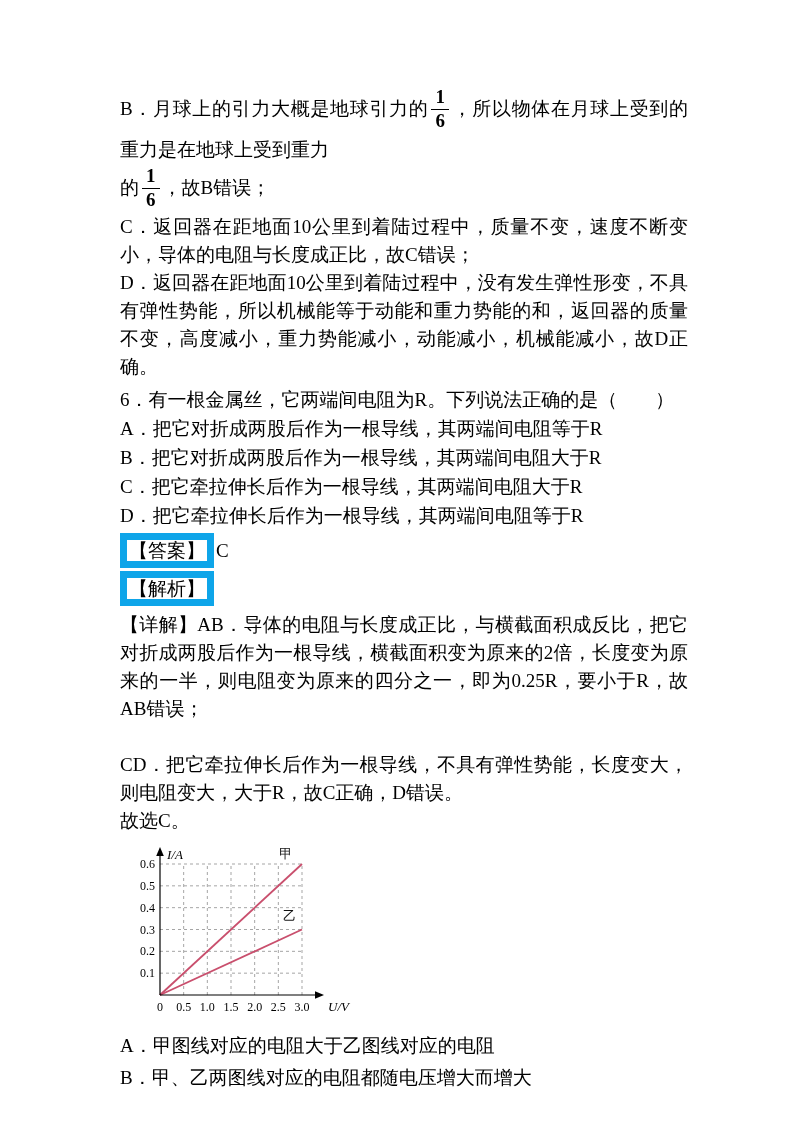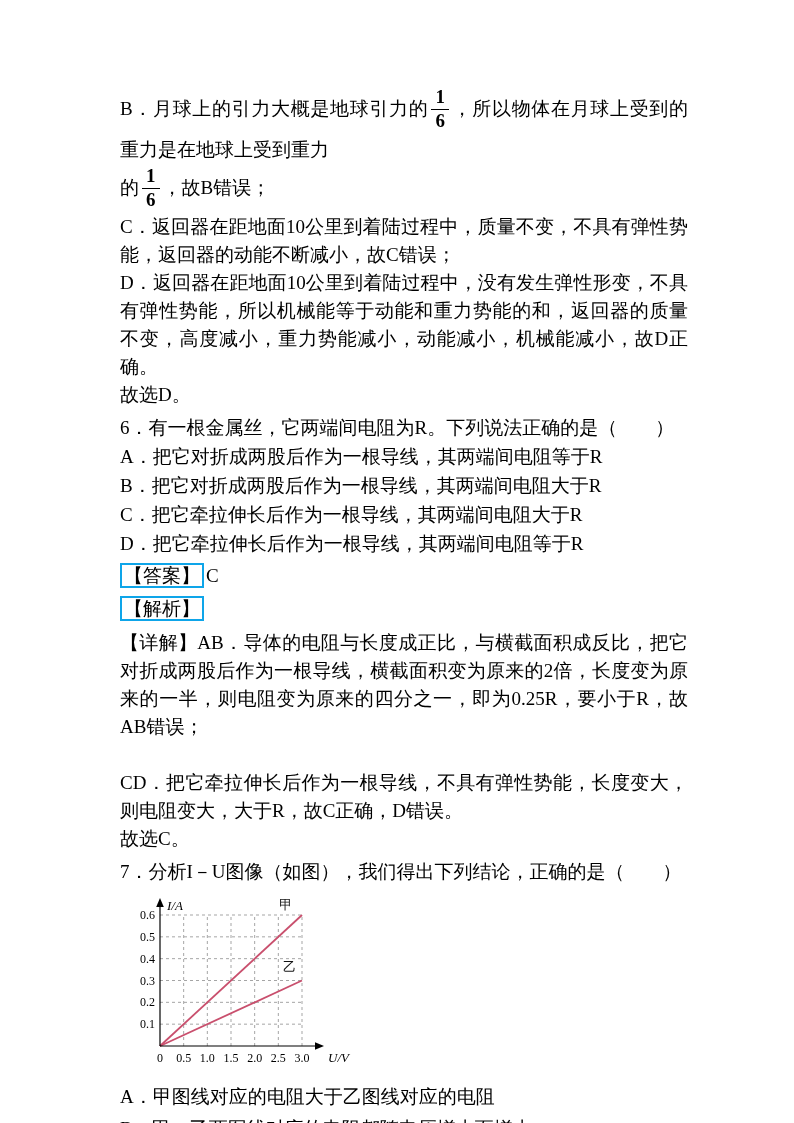--- a/index.html
+++ b/index.html
@@ -16,56 +16,54 @@
   .fline { line-height:30px; }
   .frac {
     display:inline-block; vertical-align:middle; text-align:center;
     font-weight:bold; line-height:1.15; margin:0 3px 3px 3px;
   }
   .frac .num { display:block; border-bottom:1.6px solid #000; padding:0 4px 1px 4px; }
   .frac .den { display:block; padding:0 4px; }
   .opt { line-height:29px; }
   .tagline { line-height:30px; margin-top:3px; }
   .tag {
-    display:inline-block; border:2px solid #0ea5e9;
+    display:inline-block; border:7px solid #0ea5e9;
     padding:0 2px; line-height:21px; margin-right:2px;
   }
   .mt-sm { margin-top:5px; }
   .mt-gap { margin-top:28px; }
   .chart-wrap { margin:8px 0 12px 0; }
   .chart-wrap svg { display:block; font-family:"Liberation Serif","DejaVu Serif",serif; }
   .opt7 { line-height:30px; margin-top:2px; }
 </style>
 </head>
 <body>
 
 <div class="page">
 
   <p class="fline"><span>B．月球上的引力大概是地球引力的</span><span class="frac"><span class="num">1</span><span class="den">6</span></span><span>，所以物体在月球上受到的重力是在地球上受到重力</span></p>
 
   <p class="fline"><span>的</span><span class="frac"><span class="num">1</span><span class="den">6</span></span><span>，故B错误；</span></p>
 
-  <p>C．返回器在距地面10公里到着陆过程中，质量不变，不具有弹性势能，返回器的动能不断减小，故C错误；</p>
+  <p>C．返回器在距地面10公里到着陆过程中，质量不变，速度不断变小，导体的电阻与长度成正比，故C错误；</p>
   <p>D．返回器在距地面10公里到着陆过程中，没有发生弹性形变，不具有弹性势能，所以机械能等于动能和重力势能的和，返回器的质量不变，高度减小，重力势能减小，动能减小，机械能减小，故D正确。</p>
-  <p>故选D。</p>
 
   <p class="mt-sm">6．有一根金属丝，它两端间电阻为R。下列说法正确的是（　　）</p>
   <p class="opt">A．把它对折成两股后作为一根导线，其两端间电阻等于R</p>
   <p class="opt">B．把它对折成两股后作为一根导线，其两端间电阻大于R</p>
   <p class="opt">C．把它牵拉伸长后作为一根导线，其两端间电阻大于R</p>
   <p class="opt">D．把它牵拉伸长后作为一根导线，其两端间电阻等于R</p>
 
   <p class="tagline"><span class="tag">【答案】</span><span>C</span></p>
   <p class="tagline"><span class="tag">【解析】</span></p>
 
   <p class="mt-sm">【详解】AB．导体的电阻与长度成正比，与横截面积成反比，把它对折成两股后作为一根导线，横截面积变为原来的2倍，长度变为原来的一半，则电阻变为原来的四分之一，即为0.25R，要小于R，故AB错误；</p>
   <p class="mt-gap">CD．把它牵拉伸长后作为一根导线，不具有弹性势能，长度变大，则电阻变大，大于R，故C正确，D错误。</p>
   <p>故选C。</p>
 
-  <p class="mt-sm">7．分析I－U图像（如图），我们得出下列结论，正确的是（　　）</p>
 
   <div class="chart-wrap">
     <svg width="260" height="176" viewBox="0 0 260 176">
         <line x1="40" y1="130.16666666666666" x2="182" y2="130.16666666666666" stroke="#9b9b9b" stroke-width="0.9" stroke-dasharray="3 3"></line>
         <line x1="40" y1="108.33333333333333" x2="182" y2="108.33333333333333" stroke="#9b9b9b" stroke-width="0.9" stroke-dasharray="3 3"></line>
         <line x1="40" y1="86.5" x2="182" y2="86.5" stroke="#9b9b9b" stroke-width="0.9" stroke-dasharray="3 3"></line>
         <line x1="40" y1="64.66666666666666" x2="182" y2="64.66666666666666" stroke="#9b9b9b" stroke-width="0.9" stroke-dasharray="3 3"></line>
         <line x1="40" y1="42.83333333333333" x2="182" y2="42.83333333333333" stroke="#9b9b9b" stroke-width="0.9" stroke-dasharray="3 3"></line>
         <line x1="40" y1="21" x2="182" y2="21" stroke="#9b9b9b" stroke-width="0.9" stroke-dasharray="3 3"></line>
         <line x1="63.66666666666667" y1="152" x2="63.66666666666667" y2="21" stroke="#9b9b9b" stroke-width="0.9" stroke-dasharray="3 3"></line>

